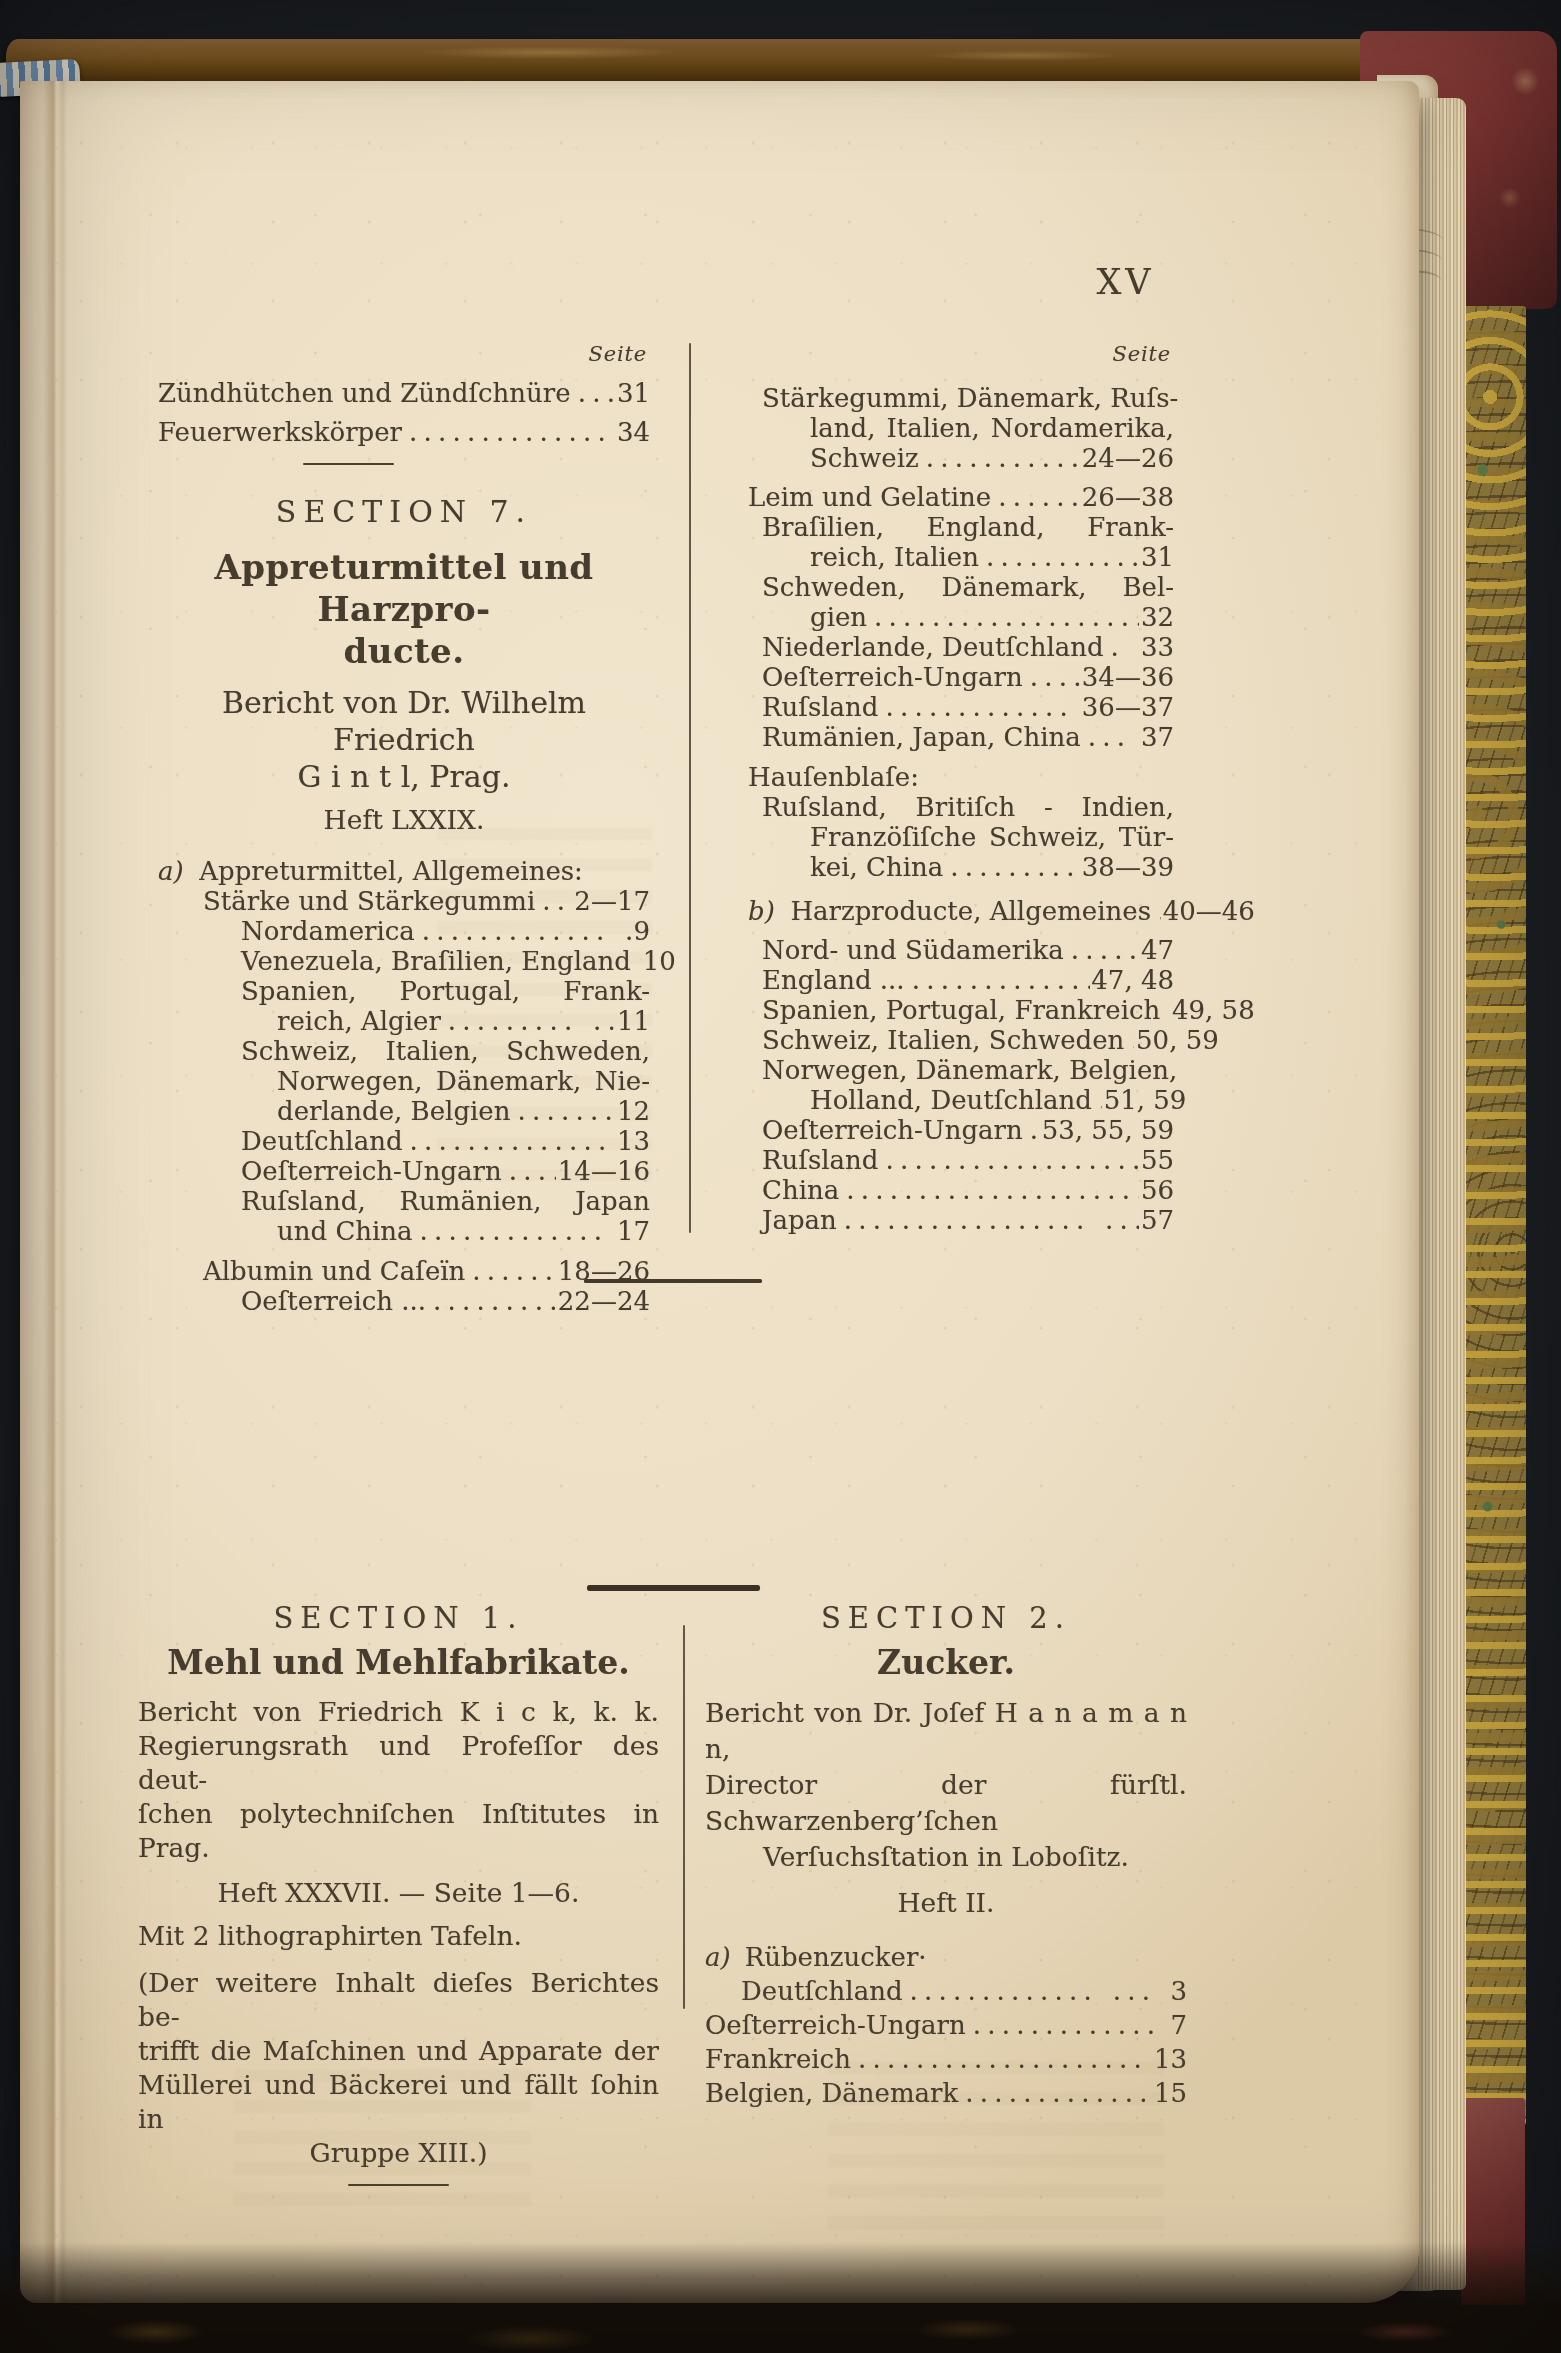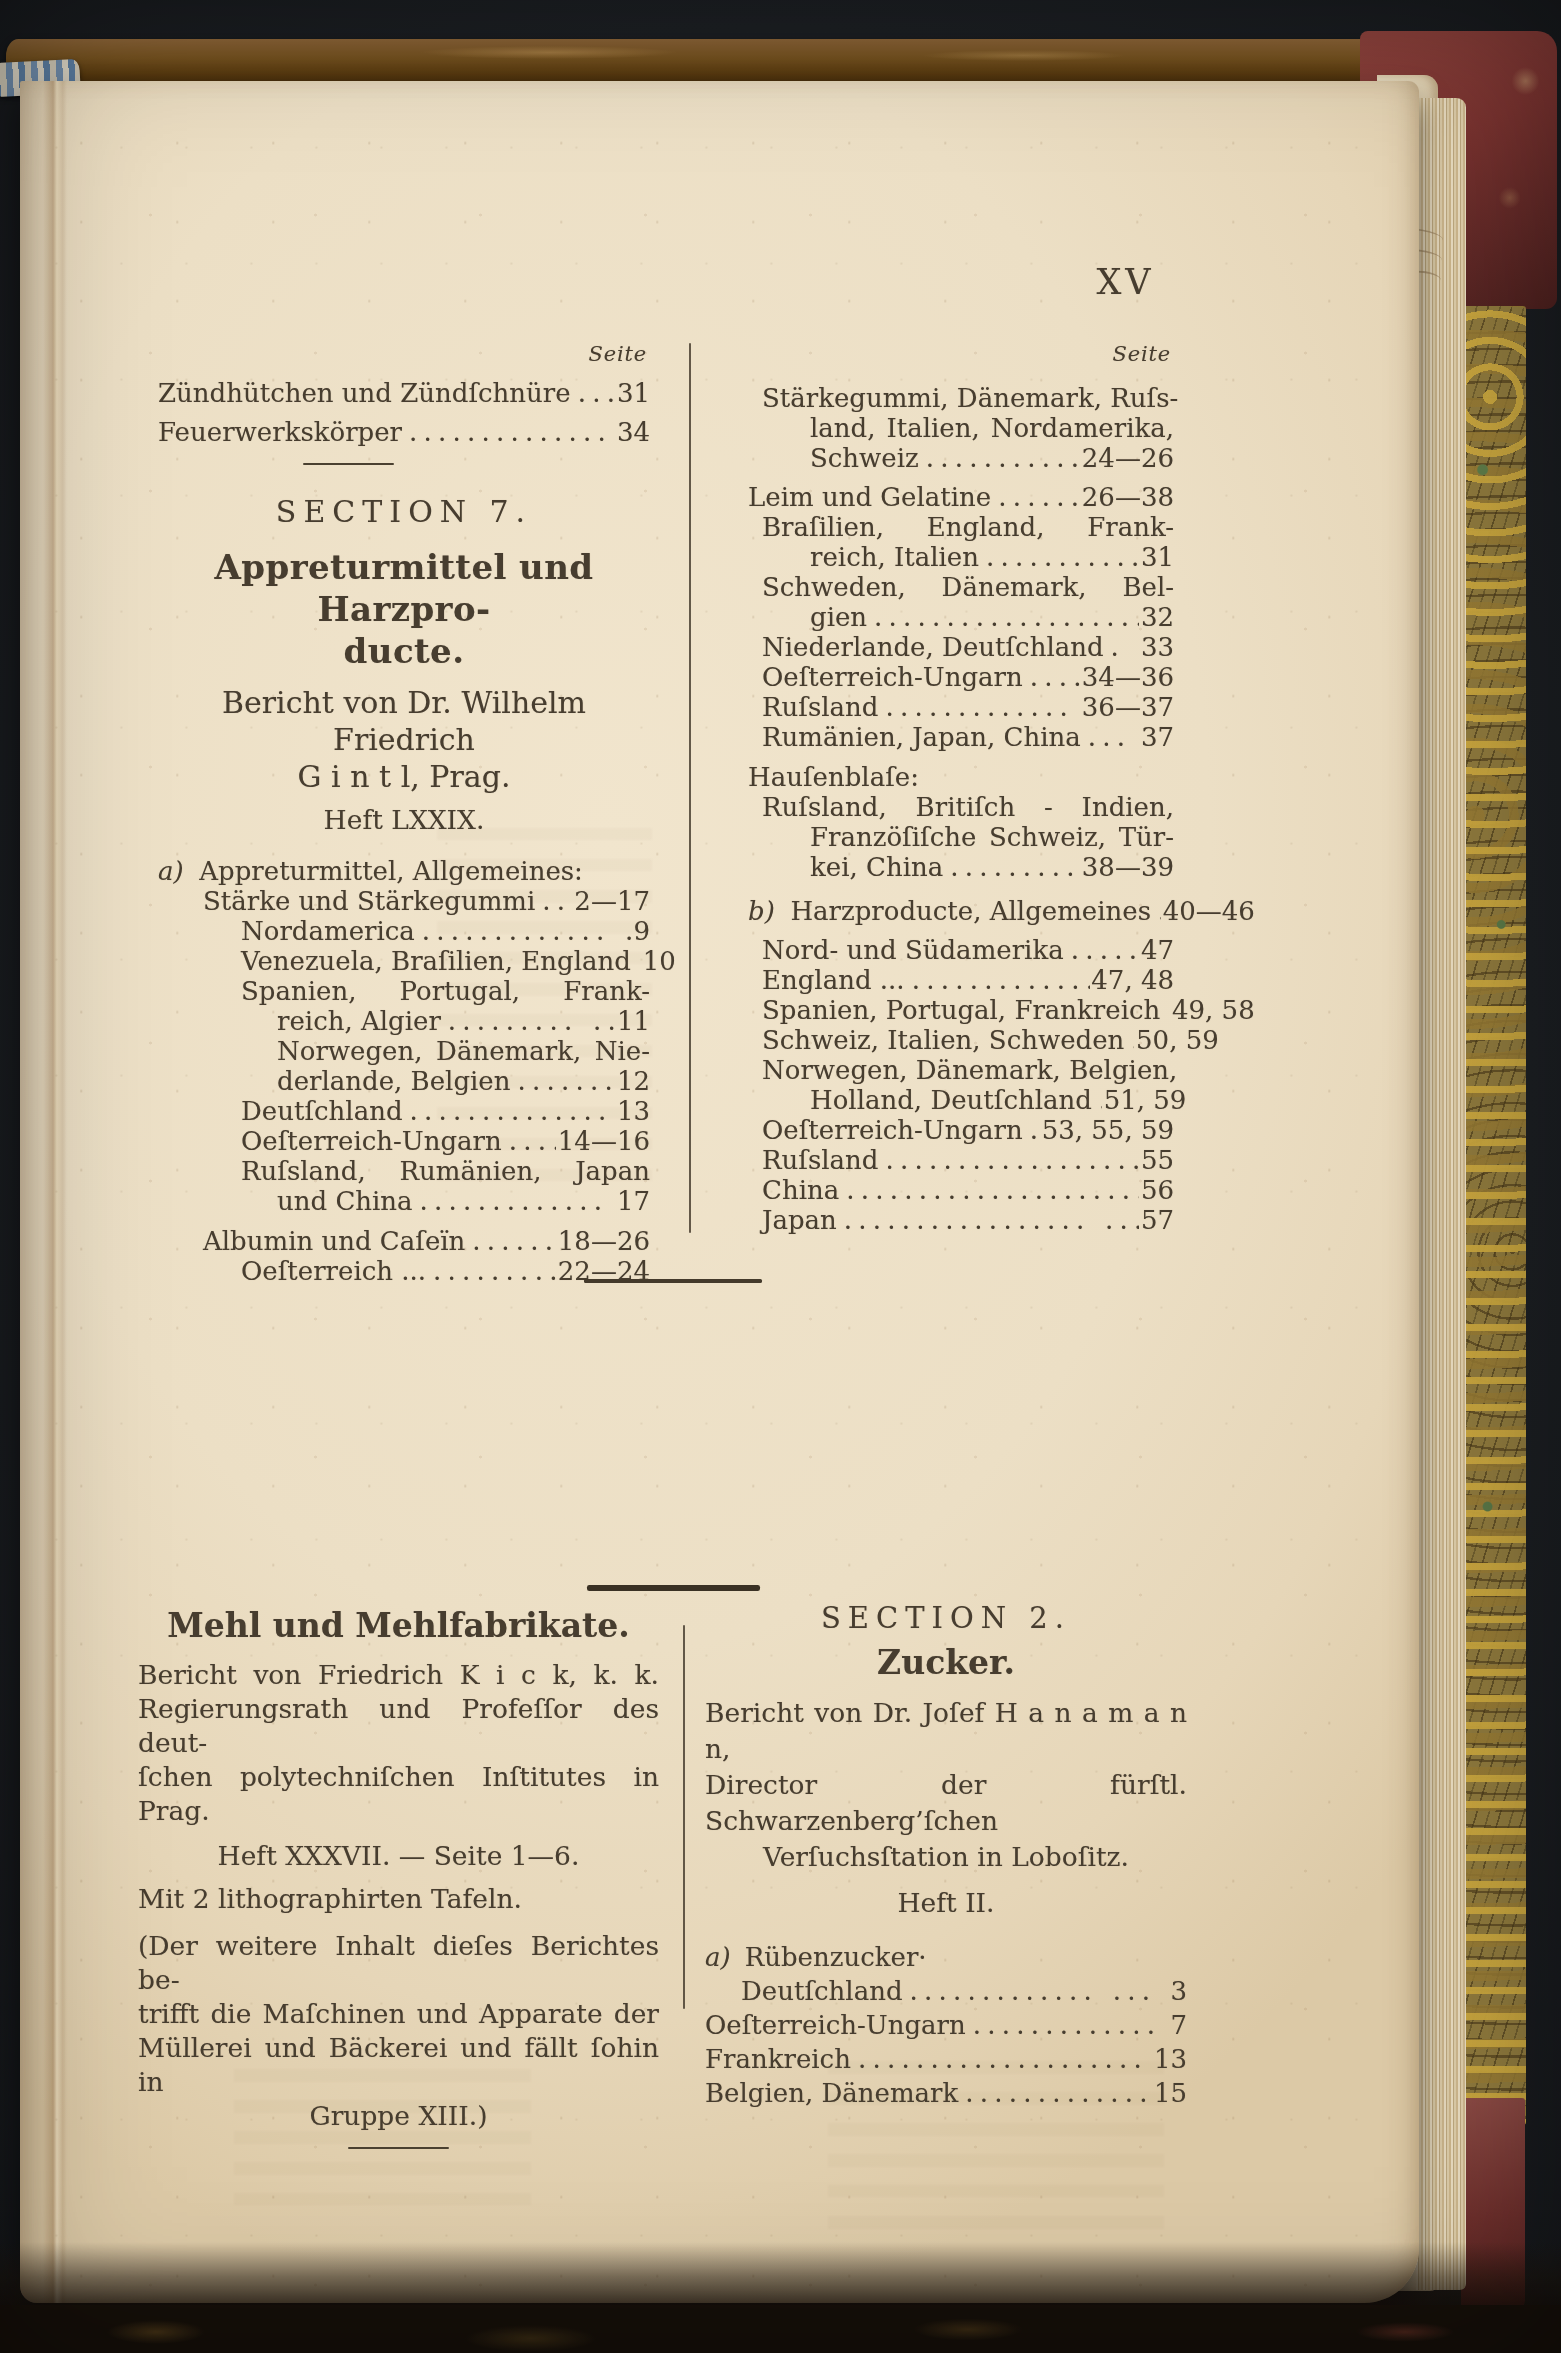--- a/index.html
+++ b/index.html
@@ -198,20 +198,21 @@
             <span class="t">Venezuela, Braſilien, England</span>
             <span class="dots"></span>
             <span class="pg">10</span>
           </div>
           <div class="row i2 j"><span class="t">Spanien, Portugal, Frank-</span></div>
           <div class="row i3">
             <span class="t">reich, Algier</span>
             <span class="dots">......... ......... ......... ......... ......... </span>
             <span class="pg">11</span>
           </div>
+          <div class="row i2 j"><span class="t">Schweiz, Italien, Schweden,</span></div>
           <div class="row i3 j"><span class="t">Norwegen, Dänemark, Nie-</span></div>
           <div class="row i3">
             <span class="t">derlande, Belgien</span>
             <span class="dots">........ ........ ........ ........ ........ </span>
             <span class="pg">12</span>
           </div>
           <div class="row i2">
             <span class="t">Deutſchland</span>
             <span class="dots">.............. .............. .............. .............. .............. </span>
             <span class="pg">13</span>
@@ -354,20 +355,21 @@
           </div>
         </div>
     </div>
 
     <div id="midrule"></div>
 
 
     <div id="thickrule"></div>
 
     <div id="sec1" class="bsec">
+      <div class="kicker">SECTION 1.</div>
       <div class="title">Mehl und Mehlfabrikate.</div>
       <div class="just-block">
           <div>Bericht von Friedrich K i c k, k. k.</div>
           <div>Regierungsrath und Profeſſor des deut-</div>
           <div>ſchen polytechniſchen Inſtitutes in Prag.</div>
         </div>
       <div class="heft">Heft XXXVII. — Seite 1—6.</div>
       <div class="note">Mit 2 lithographirten Tafeln.</div>
       <div class="just-block last-center">
           <div>(Der weitere Inhalt dieſes Berichtes be-</div>

